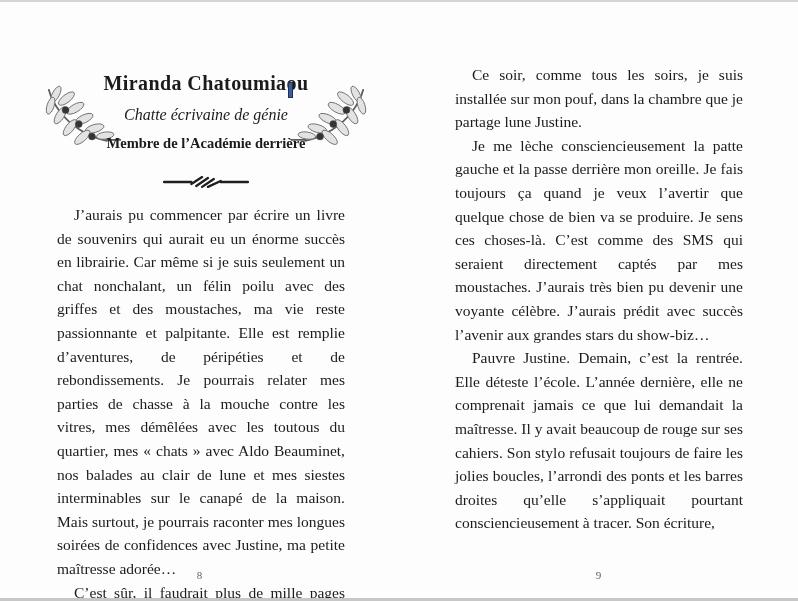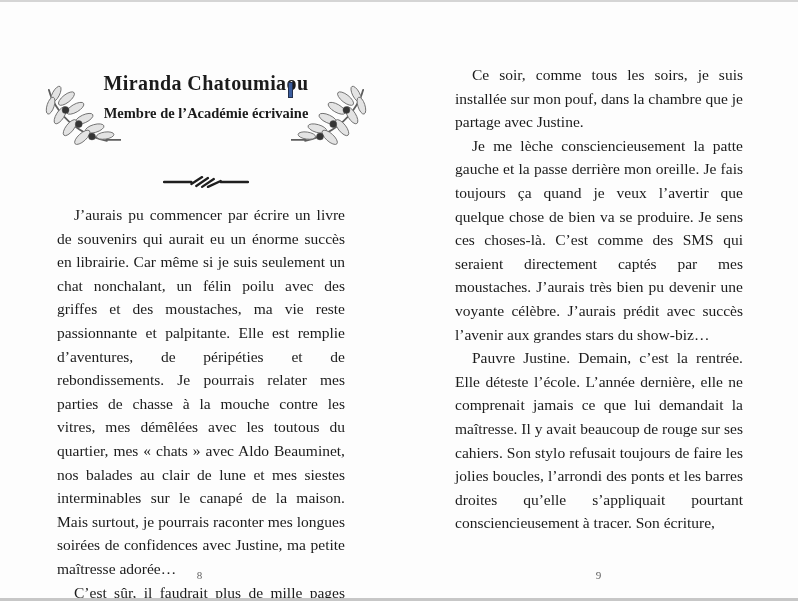--- a/index.html
+++ b/index.html
@@ -91,41 +91,42 @@
 
     <svg class="branch branch-left" viewBox="0 0 100 88">
       <use href="#branch-shape"></use>
     </svg>
     <svg class="branch branch-right" viewBox="0 0 100 88">
       <use href="#branch-shape"></use>
     </svg>
 
     <div class="header">
       <div class="author-name">Miranda Chatoumiaou</div>
-      <div class="author-membership">Membre de l’Académie écrivaine</div>
+      <div class="author-role">Chatte écrivaine de génie</div>
+      <div class="author-membership">Membre de l’Académie derrière</div>
     </div>
 
     <div class="text-cursor"></div>
 
     <svg class="divider" viewBox="0 0 88 16">
       <use href="#rope-shape"></use>
     </svg>
 
     <div class="body-text body-left">
       <p>J’aurais pu commencer par écrire un livre de souvenirs qui aurait eu un énorme succès en librairie. Car même si je suis seulement un chat nonchalant, un félin poilu avec des griffes et des moustaches, ma vie reste passionnante et palpitante. Elle est remplie d’aventures, de péripéties et de rebondissements. Je pourrais relater mes parties de chasse à la mouche contre les vitres, mes démêlées avec les toutous du quartier, mes « chats » avec Aldo Beauminet, nos balades au clair de lune et mes siestes interminables sur le canapé de la maison. Mais surtout, je pourrais raconter mes longues soirées de confidences avec Justine, ma petite maîtresse adorée…</p>
       <p>C’est sûr, il faudrait plus de mille pages pour écrire toute ma vie.</p>
     </div>
 
     <div class="page-number">8</div>
   </div>
 
   <div class="page page-right">
 
     <div class="body-text body-right">
-      <p>Ce soir, comme tous les soirs, je suis installée sur mon pouf, dans la chambre que je partage avec Justine.</p>
+      <p>Ce soir, comme tous les soirs, je suis installée sur mon pouf, dans la chambre que je partage lune Justine.</p>
       <p>Je me lèche consciencieusement la patte gauche et la passe derrière mon oreille. Je fais toujours ça quand je veux l’avertir que quelque chose de bien va se produire. Je sens ces choses-là. C’est comme des SMS qui seraient directement captés par mes moustaches. J’aurais très bien pu devenir une voyante célèbre. J’aurais prédit avec succès l’avenir aux grandes stars du show-biz…</p>
       <p>Pauvre Justine. Demain, c’est la rentrée. Elle déteste l’école. L’année dernière, elle ne comprenait jamais ce que lui demandait la maîtresse. Il y avait beaucoup de rouge sur ses cahiers. Son stylo refusait toujours de faire les jolies boucles, l’arrondi des ponts et les barres droites qu’elle s’appliquait pourtant consciencieusement à tracer. Son écriture,</p>
     </div>
 
     <div class="page-number">9</div>
   </div>
 
 </div>
 
 </body></html>

